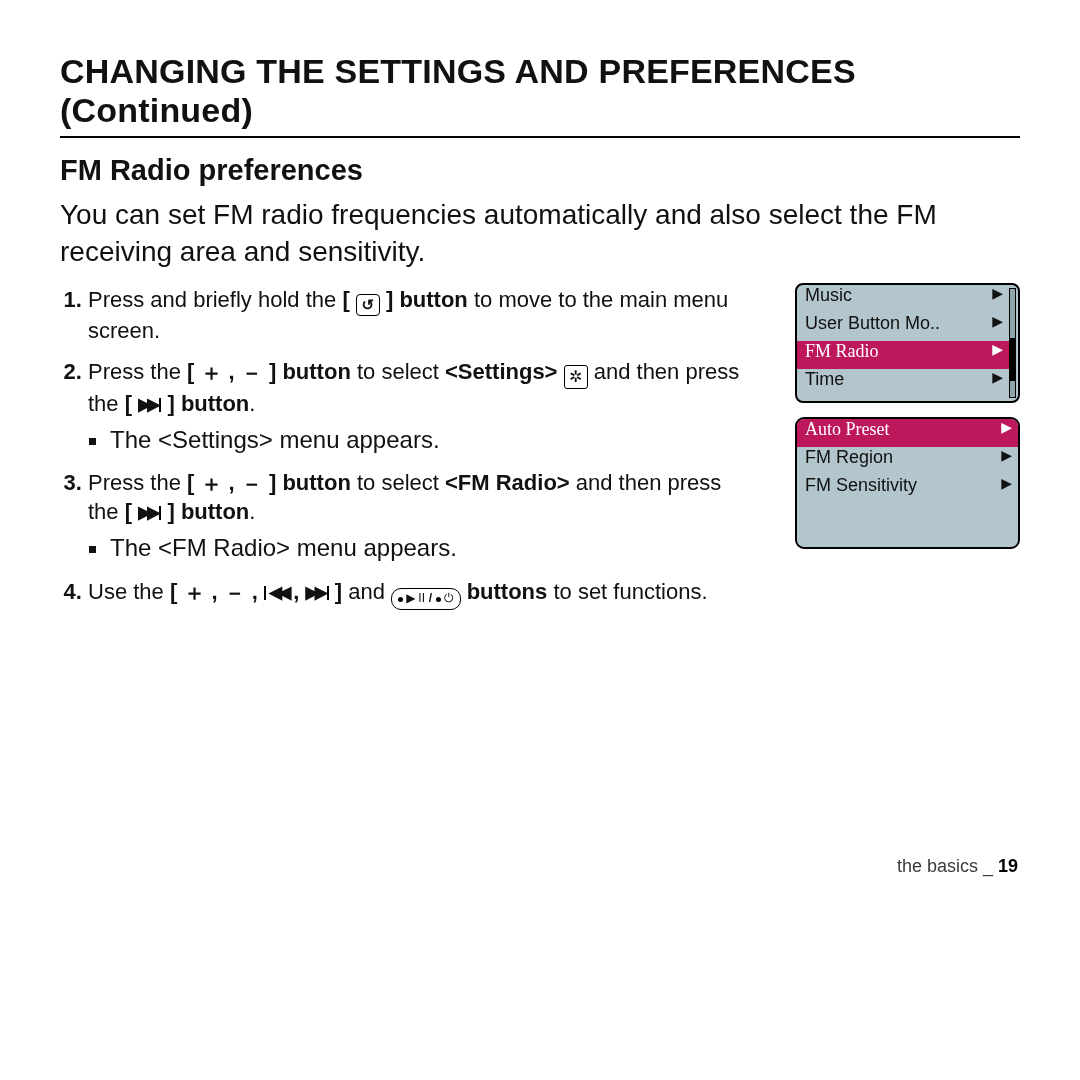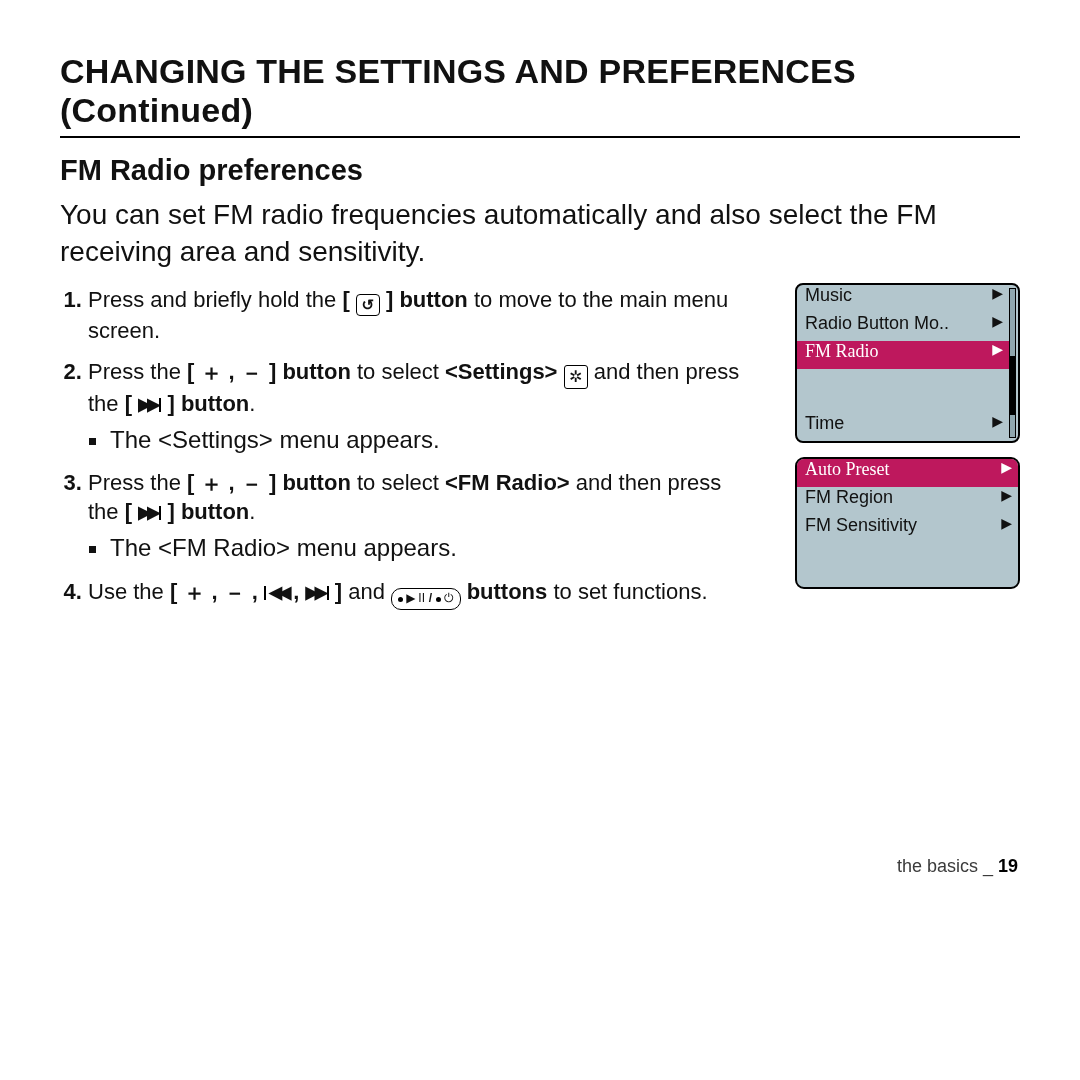--- a/index.html
+++ b/index.html
@@ -226,28 +226,28 @@
     </div>
 
     <div class="screens">
 
       <div class="screen" id="screen1" style="padding-right:9px; min-height:116px;">
         <div class="row" style="margin-right: 0px;">
             <span>Music</span>
             <span class="tri">▶</span>
           </div>
           <div class="row" style="margin-right: 0px;">
-            <span>Radio Button Mo..</span>
+            <span>User Button Mo..</span>
             <span class="tri">▶</span>
           </div>
           <div class="row sel" style="margin-right: 0px;">
             <span>FM Radio</span>
             <span class="tri">▶</span>
           </div>
-          <div class="row" style="margin-right: 0px; margin-top: 44px;">
+          <div class="row" style="margin-right: 0px;">
             <span>Time</span>
             <span class="tri">▶</span>
           </div>
           <div class="sbar">
           <div class="thumb" id="thumb1" style="top: 45%; height: 40%;"></div>
         </div>
       </div>
 
       <div class="screen" id="screen2" style="min-height:110px; padding-bottom:18px;border-radius:9px;">
       <div class="row sel">

